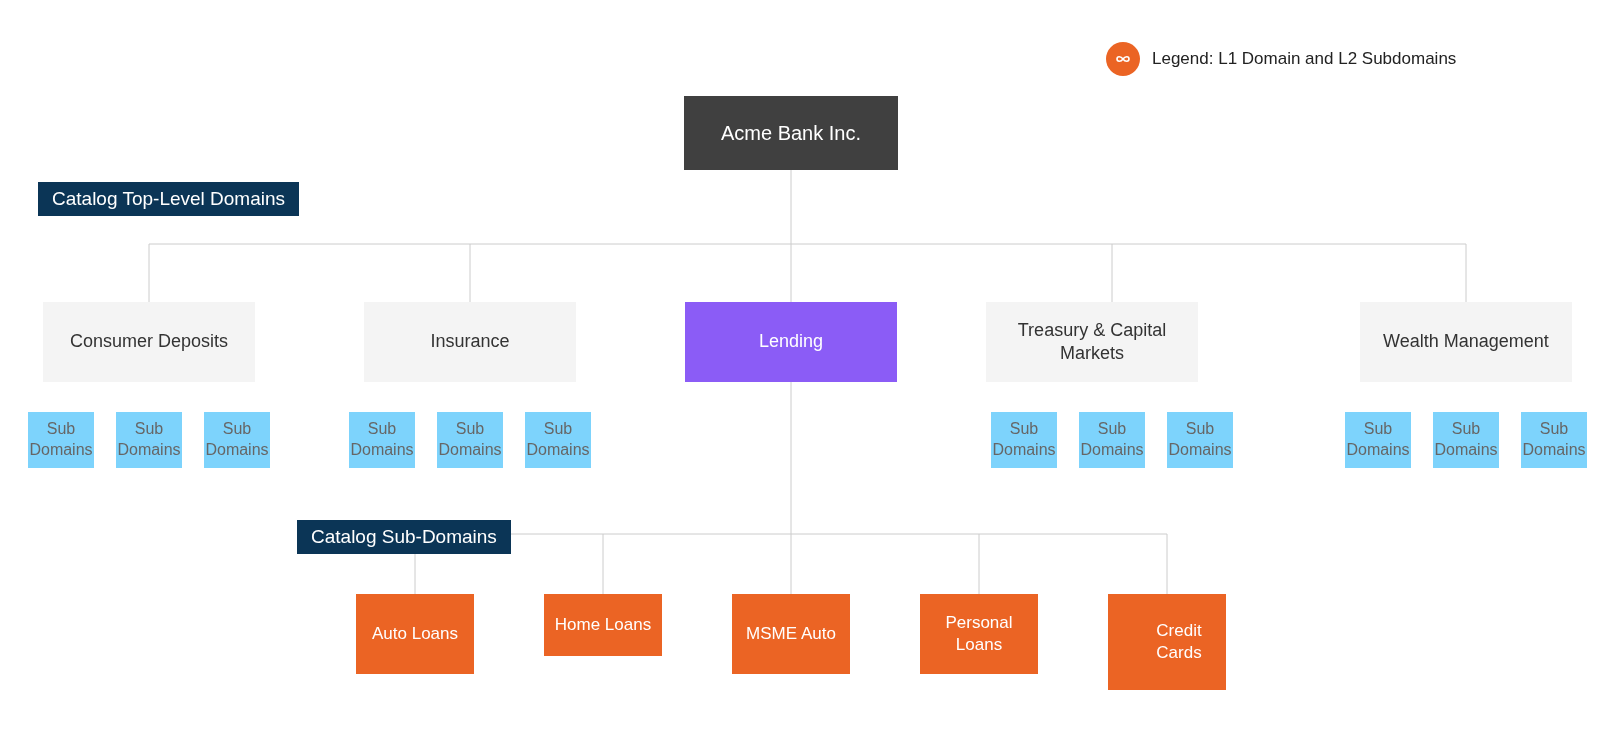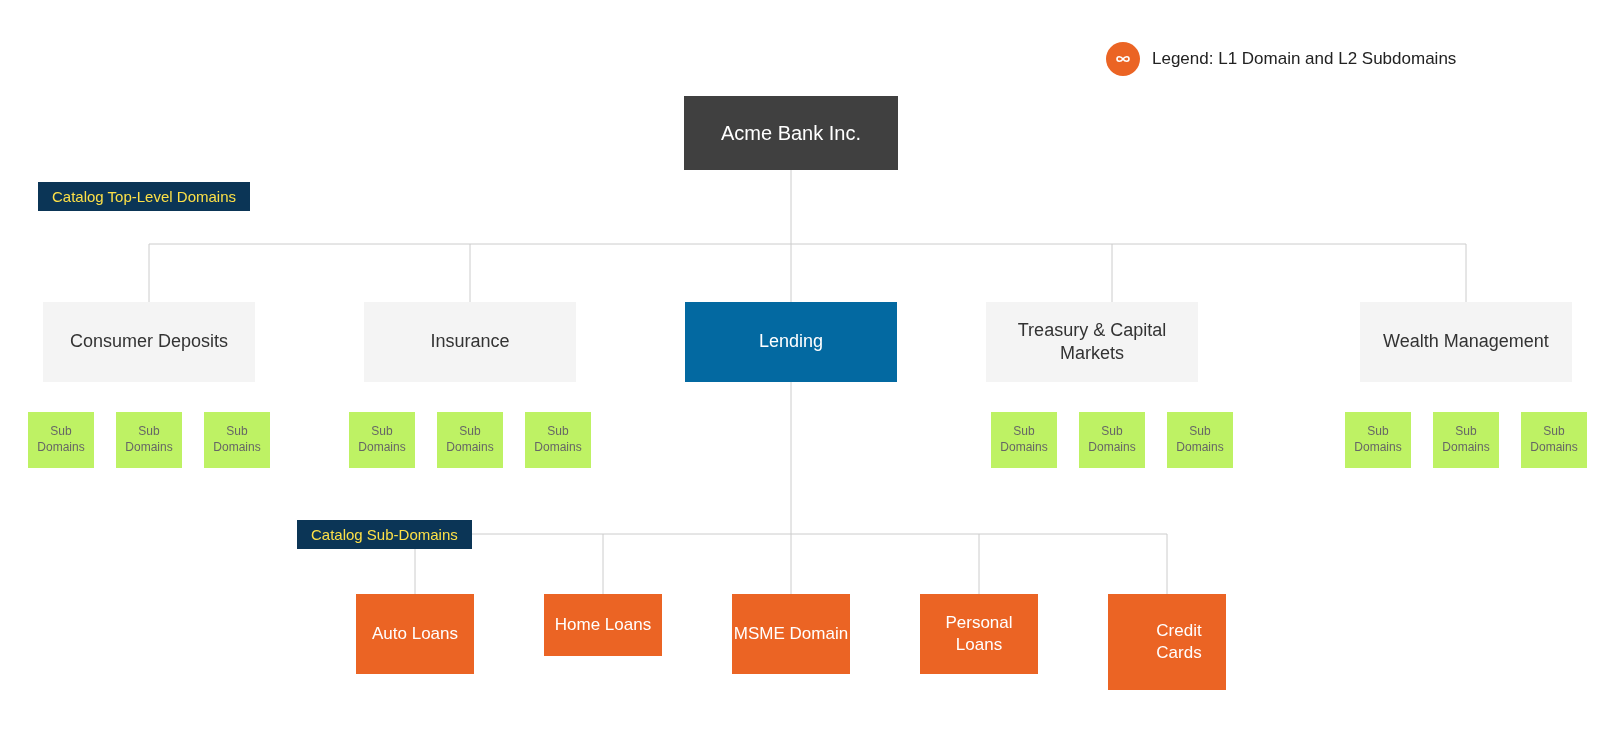--- a/index.html
+++ b/index.html
@@ -1,23 +1,23 @@
 <!DOCTYPE html>
 <html><head>
 <meta charset="utf-8">
 <style>
   html,body{margin:0;padding:0;width:1600px;height:729px;background:#fff;font-family:"Salesforce Sans","Helvetica Neue",Arial,sans-serif;color:#222;}
   .canvas{position:relative;width:1600px;height:729px;}
   .node{position:absolute;display:flex;align-items:center;justify-content:center;text-align:center;box-sizing:border-box;}
   .root{background:#404040;color:#fff;font-size:20px;font-weight:400;}
   .top{background:#F4F4F4;color:#333;font-size:18px;font-weight:400;line-height:1.3;}
-  .top.active{background:#0369a1;color:#fff;}
-  .sub{background:#bef264;color:#666;font-size:12px;line-height:1.3;}
+  .top.active{background:#8b5cf6;color:#fff;}
+  .sub{background:#7dd3fc;color:#666;font-size:16px;line-height:1.3;}
   .leaf{background:#EB6424;color:#fff;font-size:17px;line-height:1.3;}
-  .tag{position:absolute;background:#0B3556;color:#fde047;font-size:15px;padding:6px 14px;}
+  .tag{position:absolute;background:#0B3556;color:#ffffff;font-size:19px;padding:6px 14px;}
   .legend{position:absolute;display:flex;align-items:center;gap:12px;}
   .legend-icon{width:34px;height:34px;border-radius:50%;background:#EB6424;display:flex;align-items:center;justify-content:center;}
   .legend-text{font-size:17px;color:#222;}
   svg.connectors{position:absolute;left:0;top:0;width:1600px;height:729px;pointer-events:none;}
   svg.connectors line{stroke:#CCCCCC;stroke-width:1;}
 </style>
 </head>
 <body>
 
 <div class="canvas">
@@ -93,21 +93,21 @@
 
   <div class="tag" style="left:297px;top:520px;">Catalog Sub-Domains</div>
 
   <div class="node leaf" style="left:356px;top:594px;width:118px;height:80px;">
     <span>Auto Loans</span>
   </div>
   <div class="node leaf" style="left:544px;top:594px;width:118px;height:62px;">
     <span>Home Loans</span>
   </div>
   <div class="node leaf" style="left:732px;top:594px;width:118px;height:80px;">
-    <span>MSME Domain</span>
+    <span>MSME Auto</span>
   </div>
   <div class="node leaf" style="left:920px;top:594px;width:118px;height:80px;">
     <span>Personal Loans</span>
   </div>
   <div class="node leaf" style="left:1108px;top:594px;width:118px;height:96px;padding-left:24px;">
     <span>Credit Cards</span>
   </div>
 
 </div>
 

